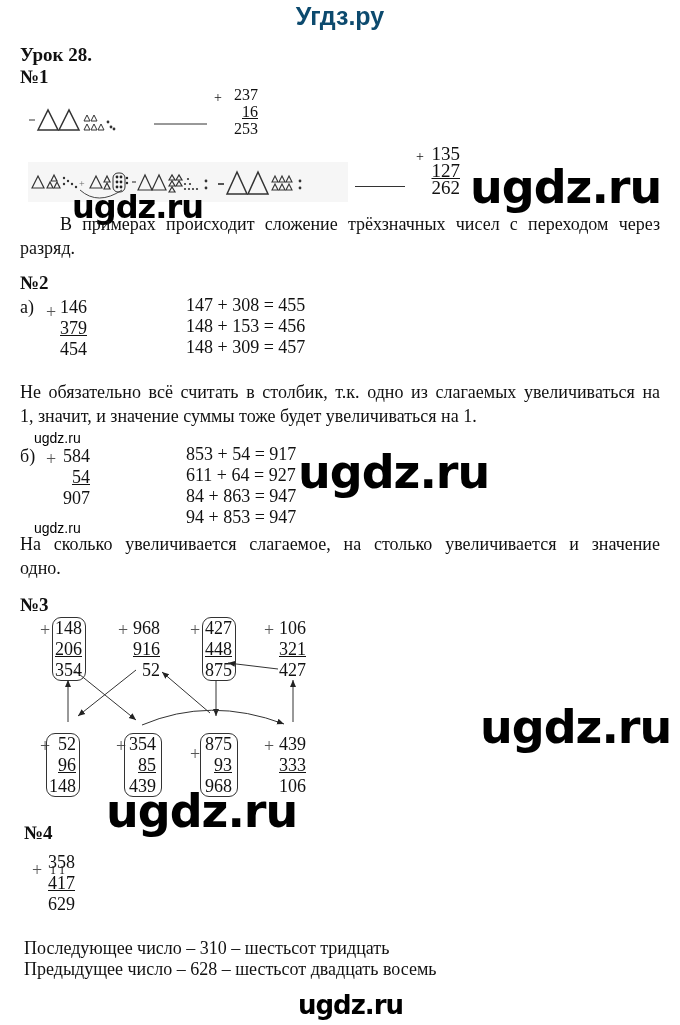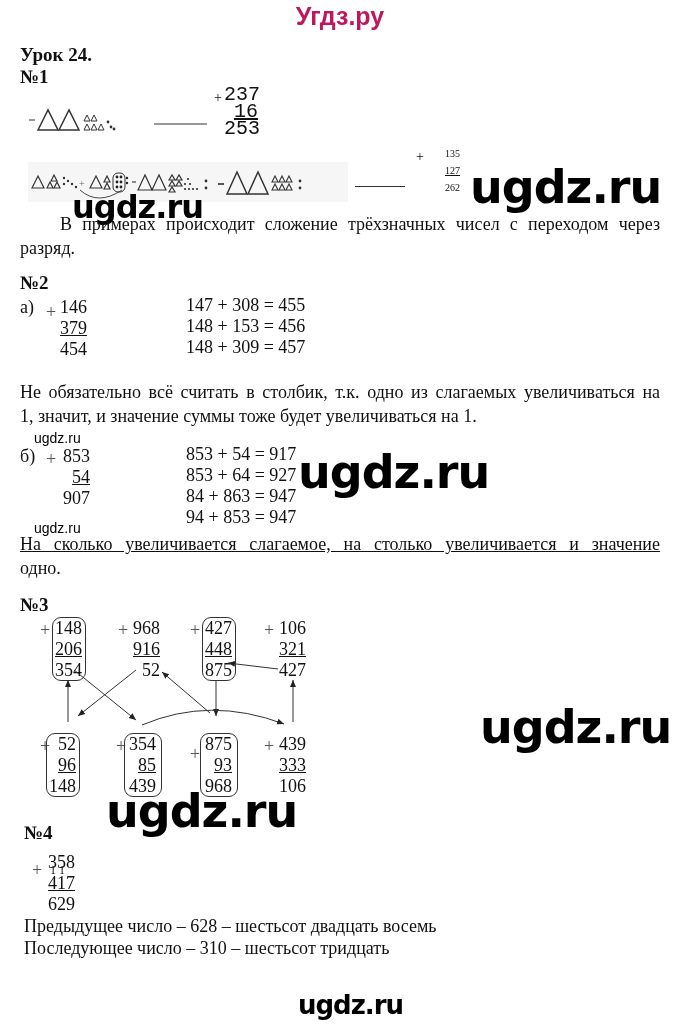--- a/index.html
+++ b/index.html
@@ -1,37 +1,37 @@
 <!DOCTYPE html>
 <html><head>
   <meta charset="utf-8">
   <style>
     html, body { margin:0; padding:0; background:#fff; }
     body { width:680px; height:1025px; position:relative; overflow:hidden; font-family:"Liberation Serif", serif; color:#111; }
     .abs { position:absolute; }
-    .site-title { left:0; width:680px; top:2px; text-align:center; font-family:"Liberation Sans", sans-serif; font-weight:bold; font-size:25px; color:#be185d; }
+    .site-title { left:0; width:680px; top:2px; text-align:center; font-family:"Liberation Sans", sans-serif; font-weight:bold; font-size:25px; color:#0c4a6e; }
     .heading { font-weight:bold; font-size:19px; font-family:"Liberation Serif", serif; }
     .txt { font-size:18px; line-height:24px; }
     .small { font-size:14px; line-height:16px; }
     .wm-big { font-family:"DejaVu Sans", sans-serif; font-weight:bold; font-size:46px; color:#000; letter-spacing:-1px; }
     .wm-mid { font-family:"DejaVu Sans", sans-serif; font-weight:bold; font-size:32px; color:#000; letter-spacing:-1px; }
     .wm-small { font-family:"Liberation Sans", sans-serif; font-size:14px; color:#000; }
     .col { text-align:right; font-size:18px; line-height:21px; }
     .col .u { text-decoration:underline; }
     .plus { font-size:18px; }
     .just { text-align:justify; text-align-last:justify; }
     .box { border:1.5px solid #333; border-radius:9px; }
     svg { position:absolute; left:0; top:0; overflow:visible; }
   </style>
 </head>
 <body>
 
 <div class="abs site-title">Угдз.ру</div>
 
-<div class="abs heading" style="left:20px;top:44px;">Урок 24.</div>
+<div class="abs heading" style="left:20px;top:44px;">Урок 28.</div>
 
 <div class="abs heading" style="left:20px;top:66px;">№1</div>
 
 <div class="abs" style="left:24px;top:98px;width:240px;height:40px;">
   <svg width="240" height="40">
     <line x1="5" y1="22" x2="11" y2="22" stroke="#999" stroke-width="2"></line>
     <polygon points="14,32 24,12 34,32" fill="none" stroke="#333" stroke-width="1.5"></polygon>
     <polygon points="35,32 45,12 55,32" fill="none" stroke="#333" stroke-width="1.5"></polygon>
     <g fill="none" stroke="#333" stroke-width="1">
       <polygon points="60,23 63,17 66,23"></polygon>
@@ -41,21 +41,21 @@
         <polygon points="74,32 77,26 80,32"></polygon>
     </g>
     <circle cx="84" cy="24" r="1.4" fill="#333"></circle>
       <circle cx="87" cy="29" r="1.4" fill="#333"></circle>
       <circle cx="90" cy="31" r="1.4" fill="#333"></circle>
     <line x1="130" y1="26" x2="183" y2="26" stroke="#333" stroke-width="1"></line>
   </svg>
 </div>
 <div class="abs" style="left:214px;top:86px;">
   <span class="abs plus" style="left:0;top:4px;font-size:14px;">+</span>
-  <div class="abs col" style="left:10px;top:0;width:34px;font-size:20px;line-height:17px;font-family:Liberation Mono, monospace;">
+  <div class="abs col" style="left:10px;top:0;width:34px;font-size:16px;line-height:17px;">
     <div>237</div>
     <div class="u">16</div>
     <div>253</div>
   </div>
 </div>
 
 <div class="abs" style="left:28px;top:162px;width:320px;height:40px;background:#f6f6f6;">
   <svg width="320" height="40">
     <g fill="none" stroke="#333" stroke-width="1.2">
       <polygon points="4,26 10,14 16,26"></polygon>
@@ -126,21 +126,21 @@
     </g>
     <g fill="#333">
         <circle cx="272" cy="19" r="1.4"></circle>
         <circle cx="272" cy="26" r="1.4"></circle>
       </g>
   </svg>
 </div>
 <div class="abs" style="left:355px;top:186px;width:50px;height:1px;background:#333;"></div>
 <div class="abs" style="left:416px;top:145px;">
   <span class="abs plus" style="left:0;top:4px;font-size:14px;">+</span>
-  <div class="abs col" style="left:10px;top:0;width:34px;font-size:10px;line-height:17px;">
+  <div class="abs col" style="left:10px;top:0;width:34px;font-size:19px;line-height:17px;">
     <div>135</div>
     <div class="u">127</div>
     <div>262</div>
   </div>
 </div>
 
 <div class="abs wm-big" style="left:470px;top:160px;">ugdz.ru</div>
 <div class="abs wm-mid" style="left:72px;top:188px;">ugdz.ru</div>
 
 <div class="abs txt just" style="left:20px;top:212px;width:640px;text-indent:40px;">
@@ -166,34 +166,34 @@
 <div class="abs txt just" style="left:20px;top:380px;width:640px;">
   <span>Не обязательно всё считать в столбик, т.к. одно из слагаемых увеличиваться на</span>
 </div>
 <div class="abs txt" style="left:20px;top:404px;">1, значит, и значение суммы тоже будет увеличиваться на 1.</div>
 
 <div class="abs wm-small" style="left:34px;top:430px;">ugdz.ru</div>
 
 <div class="abs txt" style="left:20px;top:444px;">б)</div>
 <div class="abs plus" style="left:46px;top:449px;color:#555;">+</div>
 <div class="abs col" style="left:60px;top:446px;width:30px;line-height:21px;">
-  <div>853</div>
+  <div>584</div>
   <div class="u">54</div>
   <div>907</div>
 </div>
 <div class="abs txt" style="left:186px;top:444px;line-height:21px;">
   <div>853 + 54 = 917</div>
-  <div>853 + 64 = 927</div>
+  <div>611 + 64 = 927</div>
   <div>84 + 863 = 947</div>
   <div>94 + 853 = 947</div>
 </div>
 <div class="abs wm-big" style="left:298px;top:445px;">ugdz.ru</div>
 <div class="abs wm-small" style="left:34px;top:520px;">ugdz.ru</div>
 
-<div class="abs txt just" style="left:20px;top:532px;width:640px;text-decoration:underline;">
+<div class="abs txt just" style="left:20px;top:532px;width:640px;">
   <span>На сколько увеличивается слагаемое, на столько увеличивается и значение</span>
 </div>
 <div class="abs txt" style="left:20px;top:556px;">одно.</div>
 
 <div class="abs heading" style="left:20px;top:594px;">№3</div>
 
 <div class="abs" style="left:40px;top:618px;">
   <span class="abs plus" style="left:0;top:2px;color:#555;">+</span>
   <div class="abs box" style="left:12px;top:-1px;width:32px;height:62px;"></div>
   <div class="abs col" style="left:14px;top:0;width:28px;">
@@ -286,16 +286,16 @@
 <div class="abs wm-big" style="left:106px;top:784px;">ugdz.ru</div>
 
 <div class="abs heading" style="left:24px;top:822px;">№4</div>
 <div class="abs small" style="left:50px;top:842px;font-size:12px;margin-top:20px;">1 1</div>
 <div class="abs plus" style="left:32px;top:860px;color:#555;">+</div>
 <div class="abs col" style="left:48px;top:852px;width:30px;text-align:left;line-height:21px;">
   <div>358</div>
   <div class="u">417</div>
   <div>629</div>
 </div>
-<div class="abs txt" style="left:24px;top:914px;">Предыдущее число – 628 – шестьсот двадцать восемь</div>
+<div class="abs txt" style="left:24px;top:957px;">Предыдущее число – 628 – шестьсот двадцать восемь</div>
 <div class="abs txt" style="left:24px;top:936px;">Последующее число – 310 – шестьсот тридцать</div>
 
 <div class="abs wm-mid" style="left:298px;top:990px;font-size:26px;">ugdz.ru</div>
 
 </body></html>

